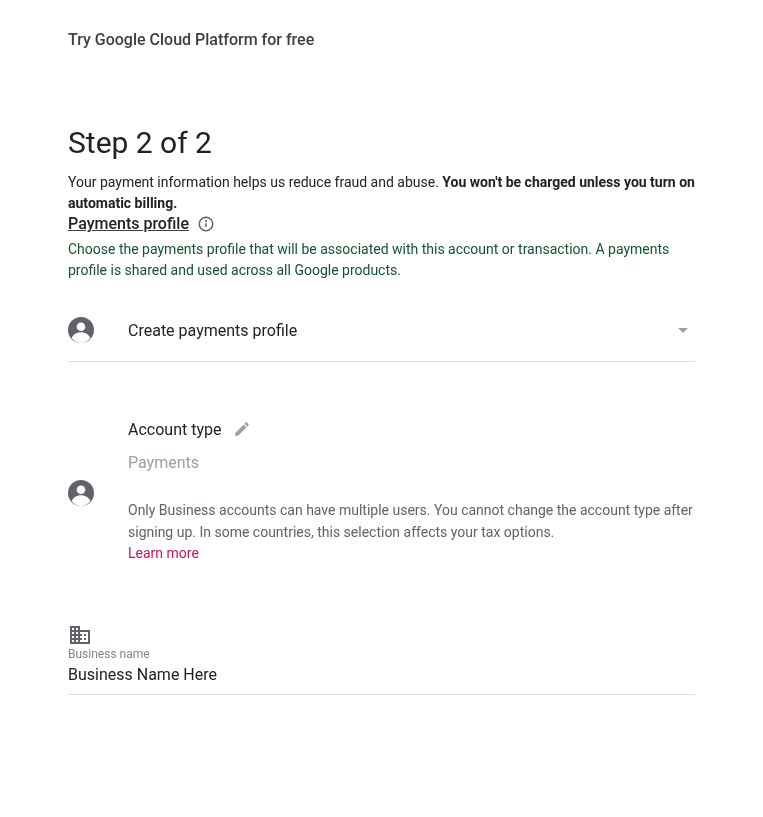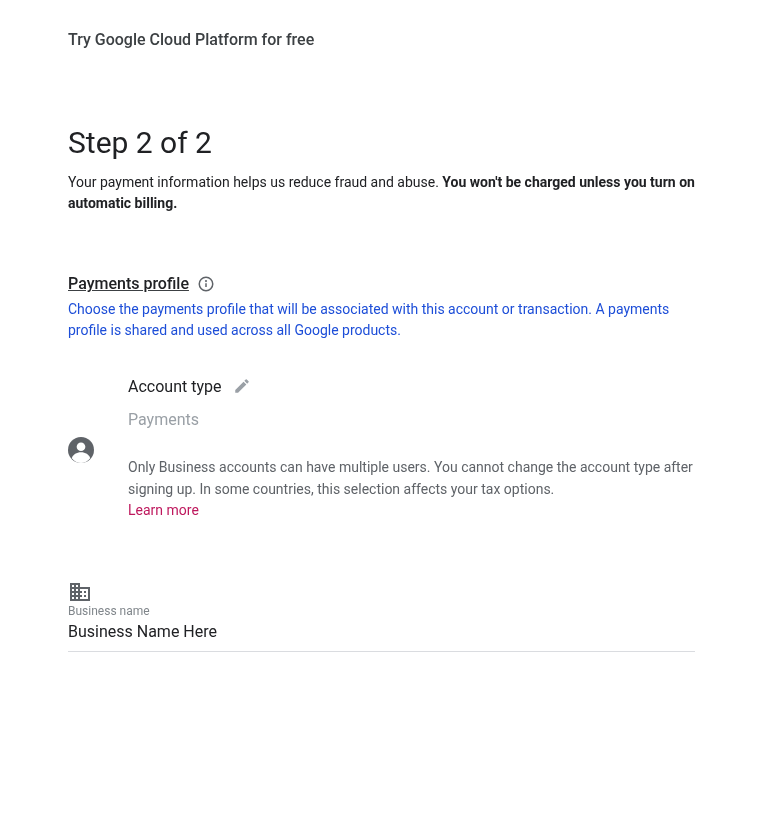--- a/index.html
+++ b/index.html
@@ -21,21 +21,20 @@
     .step-heading {
       font-size: 30px;
       font-weight: 400;
       color: #202124;
       margin-bottom: 12px;
     }
     .step-desc {
       font-size: 14px;
       line-height: 1.5;
       color: #202124;
-      margin-bottom: 60px;
     }
     .step-desc .bold { font-weight: 700; }
     .section-header {
       display: flex;
       align-items: center;
       gap: 8px;
       margin-bottom: 6px;
       text-decoration: underline;
     }
     .section-title {
@@ -47,21 +46,21 @@
       width: 18px;
       height: 18px;
       color: #5f6368;
       display: inline-flex;
       align-items: center;
       justify-content: center;
     }
     .section-desc {
       font-size: 14px;
       line-height: 1.5;
-      color: #1d4ed8;
+      color: #14532d;
       margin-bottom: 36px;
     }
     .profile-row {
       display: flex;
       align-items: center;
       padding-bottom: 18px;
       border-bottom: 1px solid #dadce0;
       margin-bottom: 58px;
       cursor: pointer;
     }
@@ -172,20 +171,39 @@
     <span class="info-icon">
       <svg viewBox="0 0 24 24" width="18" height="18" fill="none" stroke="currentColor" stroke-width="2">
         <circle cx="12" cy="12" r="9"></circle>
         <line x1="12" y1="11" x2="12" y2="16"></line>
         <circle cx="12" cy="8" r="0.5" fill="currentColor"></circle>
       </svg>
     </span>
   </div>
   <p class="section-desc">Choose the payments profile that will be associated with this account or transaction. A payments profile is shared and used across all Google products.</p>
 
+  <div class="profile-row">
+    <div class="row-icon-col">
+      <span class="row-icon">
+        <svg viewBox="0 0 24 24" width="26" height="26" fill="currentColor">
+          <circle cx="12" cy="12" r="12"></circle>
+          <circle cx="12" cy="9" r="4" fill="#fff"></circle>
+          <path d="M12 14c-4 0-7.5 2-8.5 5.5A12 12 0 0 0 12 24a12 12 0 0 0 8.5-4.5C19.5 16 16 14 12 14z" fill="#fff"></path>
+        </svg>
+      </span>
+    </div>
+    <div class="row-content">
+      <span class="profile-label">Create payments profile</span>
+    </div>
+    <span class="chevron">
+      <svg viewBox="0 0 24 24" width="24" height="24" fill="currentColor">
+        <path d="M7 10l5 5 5-5z"></path>
+      </svg>
+    </span>
+  </div>
 
   <div class="account-section">
     <div class="row-icon-col">
       <span class="row-icon">
         <svg viewBox="0 0 24 24" width="26" height="26" fill="currentColor">
           <circle cx="12" cy="12" r="12"></circle>
           <circle cx="12" cy="9" r="4" fill="#fff"></circle>
           <path d="M12 14c-4 0-7.5 2-8.5 5.5A12 12 0 0 0 12 24a12 12 0 0 0 8.5-4.5C19.5 16 16 14 12 14z" fill="#fff"></path>
         </svg>
       </span>

